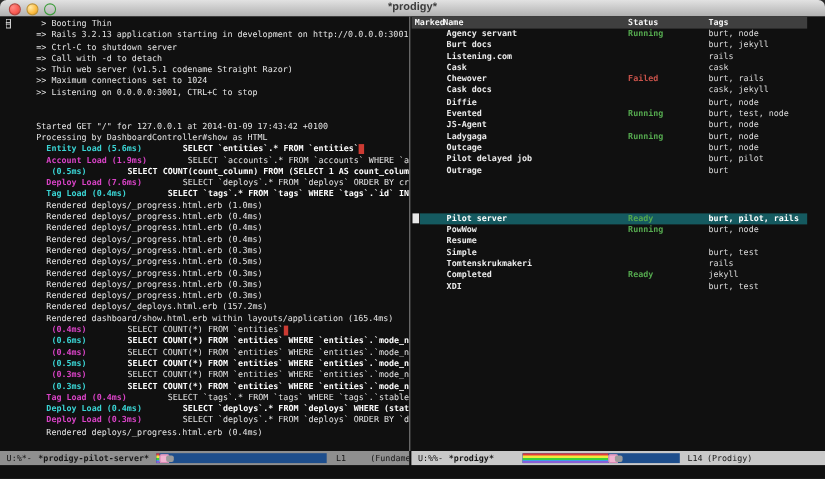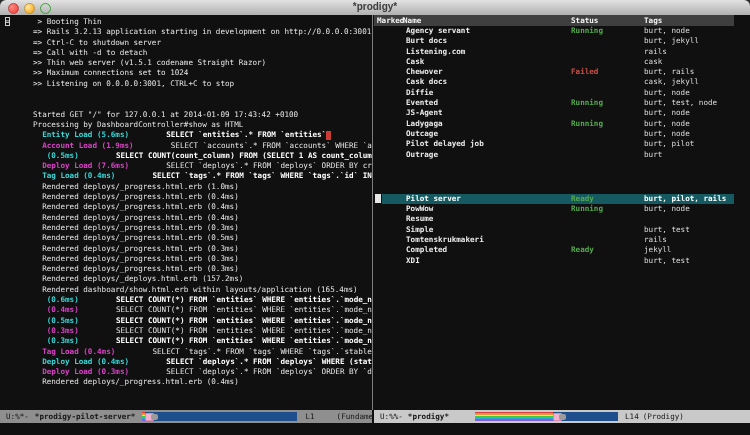--- a/index.html
+++ b/index.html
@@ -94,20 +94,21 @@
           <div class="log-line"><span class="s-d">  Rendered deploys/_progress.html.erb (0.4ms)</span></div>
           <div class="log-line"><span class="s-d">  Rendered deploys/_progress.html.erb (0.4ms)</span></div>
           <div class="log-line"><span class="s-d">  Rendered deploys/_progress.html.erb (0.4ms)</span></div>
           <div class="log-line"><span class="s-d">  Rendered deploys/_progress.html.erb (0.3ms)</span></div>
           <div class="log-line"><span class="s-d">  Rendered deploys/_progress.html.erb (0.5ms)</span></div>
           <div class="log-line"><span class="s-d">  Rendered deploys/_progress.html.erb (0.3ms)</span></div>
           <div class="log-line"><span class="s-d">  Rendered deploys/_progress.html.erb (0.3ms)</span></div>
           <div class="log-line"><span class="s-d">  Rendered deploys/_progress.html.erb (0.3ms)</span></div>
           <div class="log-line"><span class="s-d">  Rendered deploys/_deploys.html.erb (157.2ms)</span></div>
           <div class="log-line"><span class="s-d">  Rendered dashboard/show.html.erb within layouts/application (165.4ms)</span></div>
+          <div class="log-line"><span class="s-d">   </span><span class="s-m">(0.4ms)</span><span class="s-d">  SELECT COUNT(*) FROM `entities`</span><span class="s-rb"> </span></div>
           <div class="log-line"><span class="s-d">   </span><span class="s-c">(0.6ms)</span><span class="s-d">  </span><span class="s-b">SELECT COUNT(*) FROM `entities` WHERE `entities`.`mode_name` = 'empt$</span></div>
           <div class="log-line"><span class="s-d">   </span><span class="s-m">(0.4ms)</span><span class="s-d">  SELECT COUNT(*) FROM `entities` WHERE `entities`.`mode_name` = 'stab$</span></div>
           <div class="log-line"><span class="s-d">   </span><span class="s-c">(0.5ms)</span><span class="s-d">  </span><span class="s-b">SELECT COUNT(*) FROM `entities` WHERE `entities`.`mode_name` = 'unst$</span></div>
           <div class="log-line"><span class="s-d">   </span><span class="s-m">(0.3ms)</span><span class="s-d">  SELECT COUNT(*) FROM `entities` WHERE `entities`.`mode_name` = 'cust$</span></div>
           <div class="log-line"><span class="s-d">   </span><span class="s-c">(0.3ms)</span><span class="s-d">  </span><span class="s-b">SELECT COUNT(*) FROM `entities` WHERE `entities`.`mode_name` = 'doub$</span></div>
           <div class="log-line"><span class="s-d">  </span><span class="s-m">Tag Load (0.4ms)</span><span class="s-d">  SELECT `tags`.* FROM `tags` WHERE `tags`.`stable` = 1 LIMIT $</span></div>
           <div class="log-line"><span class="s-d">  </span><span class="s-c">Deploy Load (0.4ms)</span><span class="s-d">  </span><span class="s-b">SELECT `deploys`.* FROM `deploys` WHERE (state != "deploy$</span></div>
           <div class="log-line"><span class="s-d">  </span><span class="s-m">Deploy Load (0.3ms)</span><span class="s-d">  SELECT `deploys`.* FROM `deploys` ORDER BY `deploys`.`id`$</span></div>
           <div class="log-line"><span class="s-d">  Rendered deploys/_progress.html.erb (0.4ms)</span></div>
         </div>

